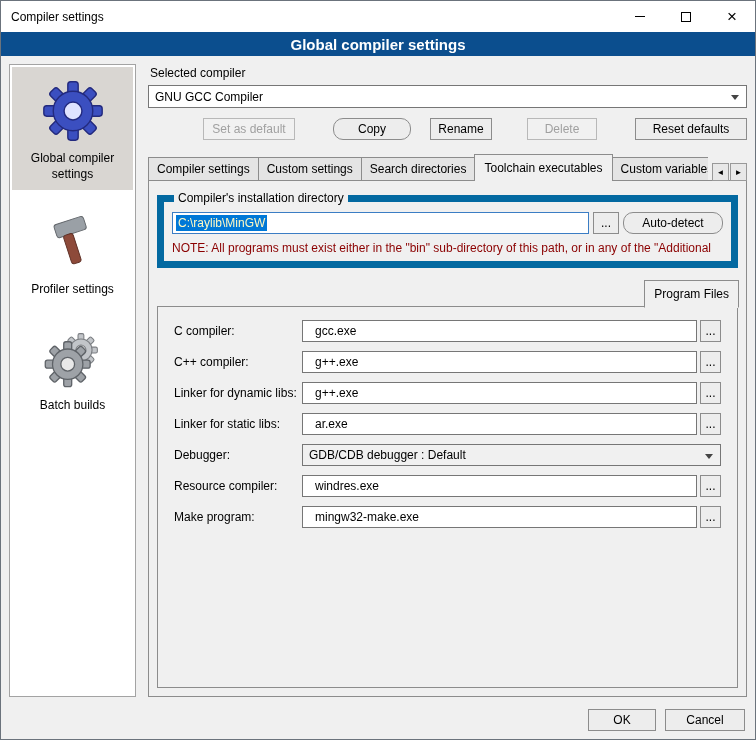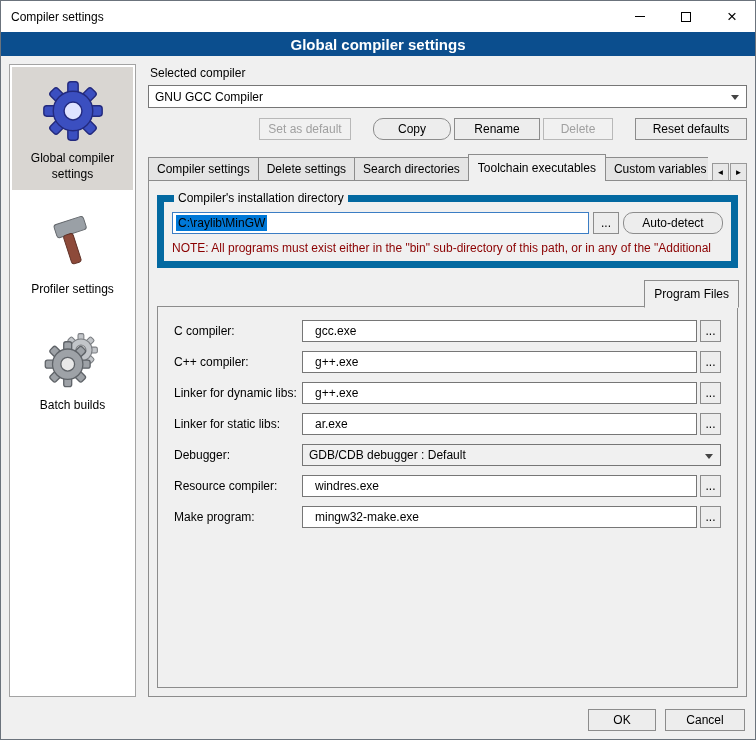--- a/index.html
+++ b/index.html
@@ -44,24 +44,24 @@
   .combo-arrow {
     position:absolute; right:7px; top:9px; width:0; height:0;
     border-left:4px solid transparent; border-right:4px solid transparent; border-top:5px solid #444;
   }
   
   .btn {
     font-family:inherit; font-size:12px; height:22px; background:#ededed;
     border:1px solid #8c8c8c; color:#000; cursor:default;
   }
   .btn.disabled { color:#a0a0a0; border-color:#b8b8b8; background:#f1f1f1; }
-  .btn-row { margin-top:10px; display:flex; justify-content:flex-end; align-items:flex-start; }
+  .btn-row { margin-top:10px; display:flex; justify-content:flex-end; align-items:flex-start;gap:16px; }
   .btn.setdef { width:92px; margin-right:22px; }
   .btn.copy { width:78px; margin-right:3px;border-radius:10px; }
-  .btn.rename { width:86px; margin-right:3px; }
+  .btn.rename { width:62px; margin-right:19px; }
   .btn.delete { width:70px; margin-right:22px; }
   .btn.reset { width:112px; }
   
   .tabstrip { margin-top:14px; display:flex; align-items:flex-end; position:relative; z-index:2; }
   .tabs-clip { flex:1; min-width:0; overflow:hidden; display:flex; align-items:flex-end; }
   .tab {
     flex:0 0 auto; padding:4px 8px; background:#e4e4e4; border:1px solid #8c8c8c;
     margin-right:-1px; white-space:nowrap; cursor:default;
   }
   .tab.selected {
@@ -78,21 +78,21 @@
     display:flex; flex-direction:column; min-height:0; background:#f0f0f0;
   }
   
   fieldset.group { border:7px solid #0369a1; padding:7px 8px 6px; margin-top:2px; }
   legend { padding:0 4px; margin-left:2px; }
   .dir-row { display:flex; align-items:center; gap:4px; }
   .path-input {
     flex:1; height:22px; background:#fff; border:1px solid #3b7dc4;
     display:flex; align-items:center; padding:0 3px; overflow:hidden; white-space:nowrap;
   }
-  .path-sel { background:var(--selection,#0078d7); color:#000000; padding:1px 2px; }
+  .path-sel { background:var(--selection,#0078d7); color:#fef9c3; padding:1px 2px; }
   .btn.browse { width:26px; flex:0 0 auto; }
   .btn.autodetect { width:100px; flex:0 0 auto;border-radius:10px; }
   .note { margin-top:7px; color:var(--note,#8b0000); white-space:nowrap; overflow:hidden; }
   
   .inner-strip { margin-top:12px; display:flex; align-items:flex-end; position:relative; z-index:2;flex-direction:column; }
   .inner-page { flex:1; border:1px solid #8c8c8c; margin-top:-1px; padding:13px 16px 0; background:#f0f0f0; min-height:0; }
   .form-row { display:flex; align-items:center; margin-bottom:9px; height:22px; }
   .form-row label { width:128px; flex:0 0 auto; }
   .text-input {
     flex:1; height:22px; border:1px solid #767676; background:#fff;
@@ -192,21 +192,21 @@
         <button class="btn setdef disabled">Set as default</button>
         <button class="btn copy">Copy</button>
         <button class="btn rename">Rename</button>
         <button class="btn delete disabled">Delete</button>
         <button class="btn reset">Reset defaults</button>
       </div>
 
       <div class="tabstrip">
         <div class="tabs-clip">
           <div class="tab">Compiler settings</div>
-          <div class="tab">Delete settings</div>
+          <div class="tab">Custom settings</div>
           <div class="tab">Search directories</div>
           <div class="tab selected">Toolchain executables</div>
           <div class="tab">Custom variables</div>
 
         </div>
         <div class="tab-arrows">
           <div class="tab-arrow">
               <span>◄</span>
             </div>
           <div class="tab-arrow">

